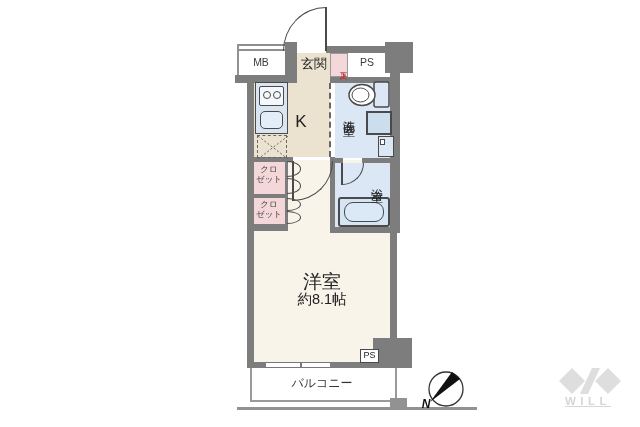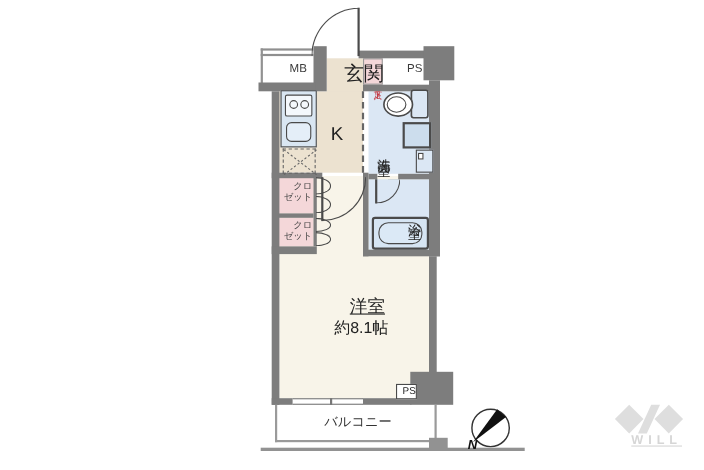--- a/index.html
+++ b/index.html
@@ -1,21 +1,21 @@
 <!DOCTYPE html>
 <html><head>
 <meta charset="utf-8">
 <style>
   html,body{margin:0;padding:0;}
   body{font-family:"Liberation Sans",sans-serif;background:#fff;}
   #stage{position:relative;width:640px;height:427px;background:#fff;overflow:hidden;}
   .a{position:absolute;box-sizing:border-box;}
   .wall{background:#7d7d7d;}
   .thin{background:#929292;}
-  .lbl{color:#222;text-align:right;line-height:1.15;}
+  .lbl{color:#222;text-align:center;line-height:1.15;}
   .vtext{writing-mode:vertical-rl;text-orientation:upright;letter-spacing:2px;}
   .floor-beige{background:#ece2d0;}
   .floor-cream{background:#f8f4e9;}
   .floor-blue{background:#dbe7f4;}
   .floor-pink{background:#f4d7d9;}
   .fix{border:1.5px solid #4a4a4a;}
   .arc-tl{border-left:1.5px solid #4a4a4a;border-top:1.5px solid #4a4a4a;border-radius:100% 0 0 0;}
   .arc-br{border-right:1.5px solid #4a4a4a;border-bottom:1.5px solid #4a4a4a;border-radius:0 0 100% 0;}
   .fold{border:1.2px solid #4a4a4a;border-left:none;border-radius:0 100% 100% 0 / 0 50% 50% 0;}
   svg{display:block;}
@@ -102,37 +102,37 @@
   <div class="a fold" style="left:287px;top:161px;width:14px;height:16px;"></div>
   <div class="a fold" style="left:287px;top:178px;width:14px;height:16px;"></div>
   <div class="a fold" style="left:287px;top:198px;width:14px;height:13px;"></div>
   <div class="a fold" style="left:287px;top:211px;width:14px;height:13px;"></div>
 
   <div class="a" style="left:360px;top:349px;width:19px;height:14px;background:#fff;border:1.5px solid #4a4a4a;">
     <div class="lbl" style="font-size:9px;line-height:11px;">PS</div>
   </div>
 
   <div class="a lbl" style="left:243px;top:56px;width:36px;height:13px;font-size:10.5px;color:#3a3a3a;">MB</div>
-  <div class="a lbl" style="left:295px;top:57px;width:38px;height:15px;font-size:18px;margin-left:16px;">玄関</div>
+  <div class="a lbl" style="left:295px;top:57px;width:38px;height:15px;font-size:13px;">玄関</div>
   <div class="a lbl vtext" style="left:331px;top:54px;width:16px;height:23px;font-size:7.5px;letter-spacing:0;color:#c0333d;">下足入</div>
   <div class="a lbl" style="left:350px;top:56px;width:34px;height:13px;font-size:10.5px;color:#3a3a3a;">PS</div>
   <div class="a lbl" style="left:290px;top:112px;width:22px;height:20px;font-size:17px;">K</div>
   <div class="a lbl vtext" style="left:339px;top:87px;width:16px;height:54px;font-size:12px;">洗面室</div>
   <div class="a lbl vtext" style="left:367px;top:164px;width:16px;height:34px;font-size:12px;">浴室</div>
 
   <div class="a lbl" style="left:254px;top:165px;width:30px;height:26px;font-size:8.5px;color:#444;">
     <span>クロ</span><br>
     <span>ゼット</span>
   </div>
   <div class="a lbl" style="left:254px;top:200px;width:30px;height:26px;font-size:8.5px;color:#444;">
     <span>クロ</span><br>
     <span>ゼット</span>
   </div>
 
-  <div class="a lbl" style="left:294px;top:271px;width:56px;height:17px;font-size:16px;text-decoration:underline;">洋室</div>
+  <div class="a lbl" style="left:294px;top:271px;width:56px;height:17px;font-size:19px;">洋室</div>
   <div class="a lbl" style="left:291px;top:291px;width:62px;height:17px;font-size:14.5px;">約8.1帖</div>
   <div class="a lbl" style="left:288px;top:377px;width:68px;height:16px;font-size:12px;color:#333;">バルコニー</div>
 
   <svg class="a" style="left:420px;top:365px;" width="52" height="52" viewBox="0 0 52 52">
     <circle cx="26" cy="24" r="17" fill="#fff" stroke="#333" stroke-width="1.3"></circle>
     <polygon points="32,7 40,14 10,37" fill="#111"></polygon>
   </svg>
   <div class="a lbl" style="left:418px;top:398px;width:16px;height:15px;font-size:12px;font-style:italic;font-weight:bold;color:#111;">N</div>
 
   <svg class="a" style="left:552px;top:362px;" width="86" height="36" viewBox="0 0 86 36">

